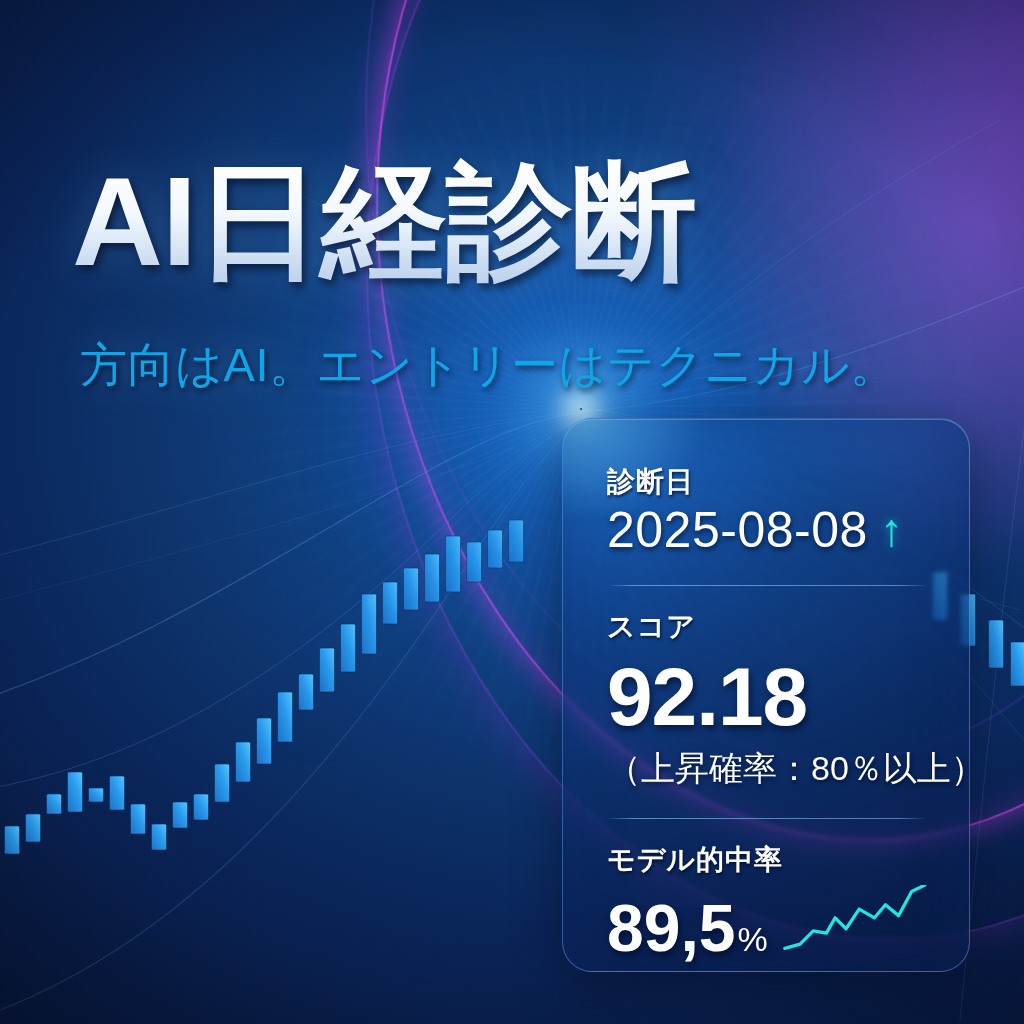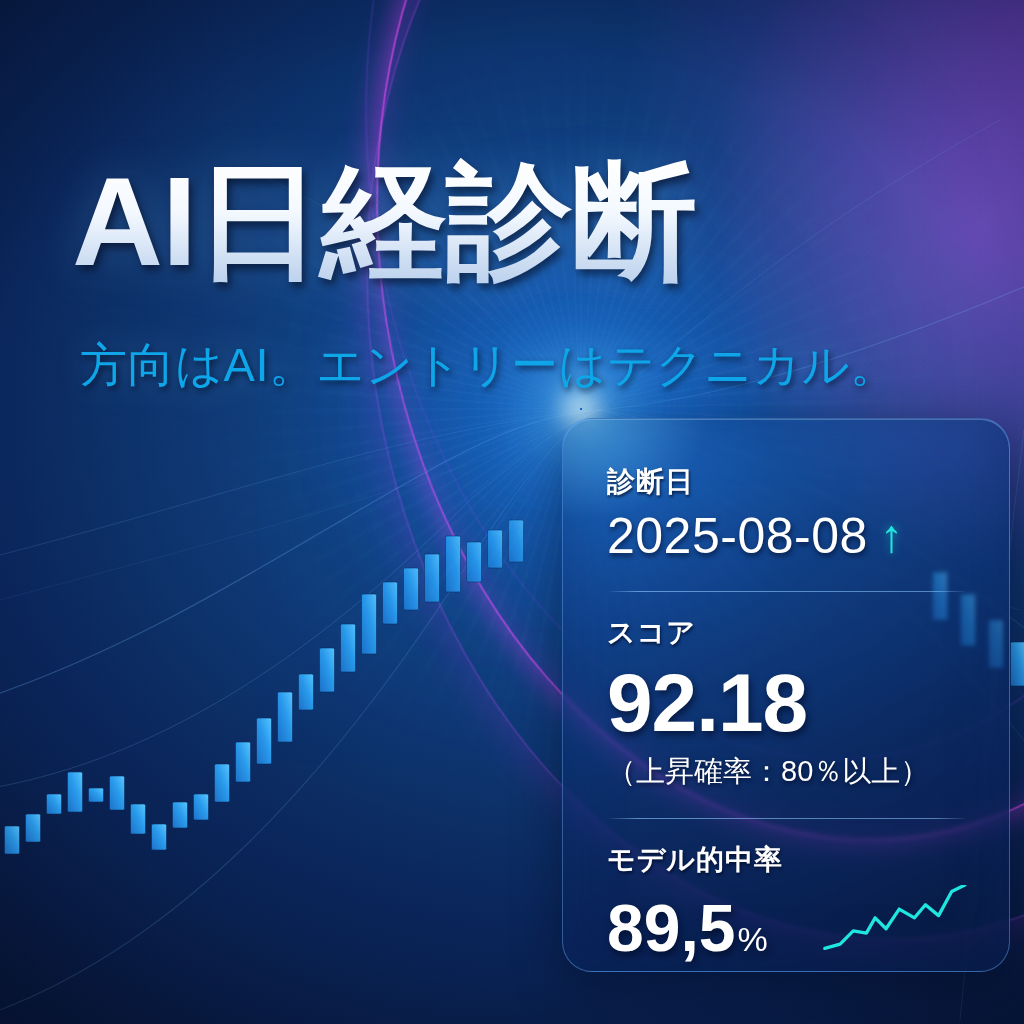--- a/index.html
+++ b/index.html
@@ -130,53 +130,51 @@
     border-radius:30px;
     background:
       linear-gradient(158deg, rgba(30,104,190,.58) 0%, rgba(18,64,140,.50) 30%, rgba(11,38,94,.58) 62%, rgba(8,24,64,.66) 100%);
     border:1px solid rgba(108,176,255,.42);
     box-shadow:
       inset 0 1px 0 rgba(180,225,255,.30),
       inset 0 0 60px rgba(10,40,100,.40),
       0 16px 50px rgba(2,8,28,.45);
     backdrop-filter:blur(2px);
     overflow:hidden;
-    padding-left:40px;
   }
   .card-sheen{
     position:absolute;left:-40px;top:-60px;width:300px;height:260px;
     background:radial-gradient(60% 60% at 20% 20%, rgba(120,215,255,.40) 0%, rgba(60,160,240,0) 70%);
     pointer-events:none;
   }
   .card-inner{position:absolute;inset:0;padding:44px 38px 0 44px;box-sizing:border-box;}
 
   .fld-label{
     font-size:28px;font-weight:600;color:#ffffff;letter-spacing:1px;
     text-shadow:1px 2px 3px rgba(0,10,35,.75);
   }
   .fld-value{
-    margin-top:6px;
     font-size:50px;font-weight:500;color:#ffffff;letter-spacing:.5px;
     text-shadow:1px 3px 5px rgba(0,10,35,.65);
     display:flex;align-items:center;gap:12px;white-space:nowrap;
   }
   .up-arrow{color:#1fe7e0;font-size:46px;line-height:1;font-weight:400;
             text-shadow:0 0 10px rgba(30,230,220,.6);}
   .divider{
     height:1px;margin:26px 6px 22px 2px;
     background:linear-gradient(90deg, rgba(120,185,255,.06) 0%, rgba(140,200,255,.62) 8%, rgba(140,200,255,.55) 92%, rgba(120,185,255,.06) 100%);
   }
   .score-big{
     margin-top:10px;
     font-size:82px;font-weight:700;color:#ffffff;letter-spacing:-1px;line-height:1.0;
     text-shadow:2px 4px 7px rgba(0,10,35,.62);
   }
   .score-note{
     margin-top:8px;
-    font-size:29px;font-weight:500;color:#ffffff;letter-spacing:0px;
+    font-size:34px;font-weight:500;color:#ffffff;letter-spacing:0px;
     text-shadow:1px 2px 4px rgba(0,10,35,.75);
     white-space:nowrap;
   }
   .acc-row{display:flex;align-items:flex-end;justify-content:space-between;}
   .acc-value{
     margin-top:16px;
     font-size:66px;font-weight:700;color:#ffffff;line-height:1;
     text-shadow:2px 4px 6px rgba(0,10,35,.62);
     display:flex;align-items:baseline;
   }

